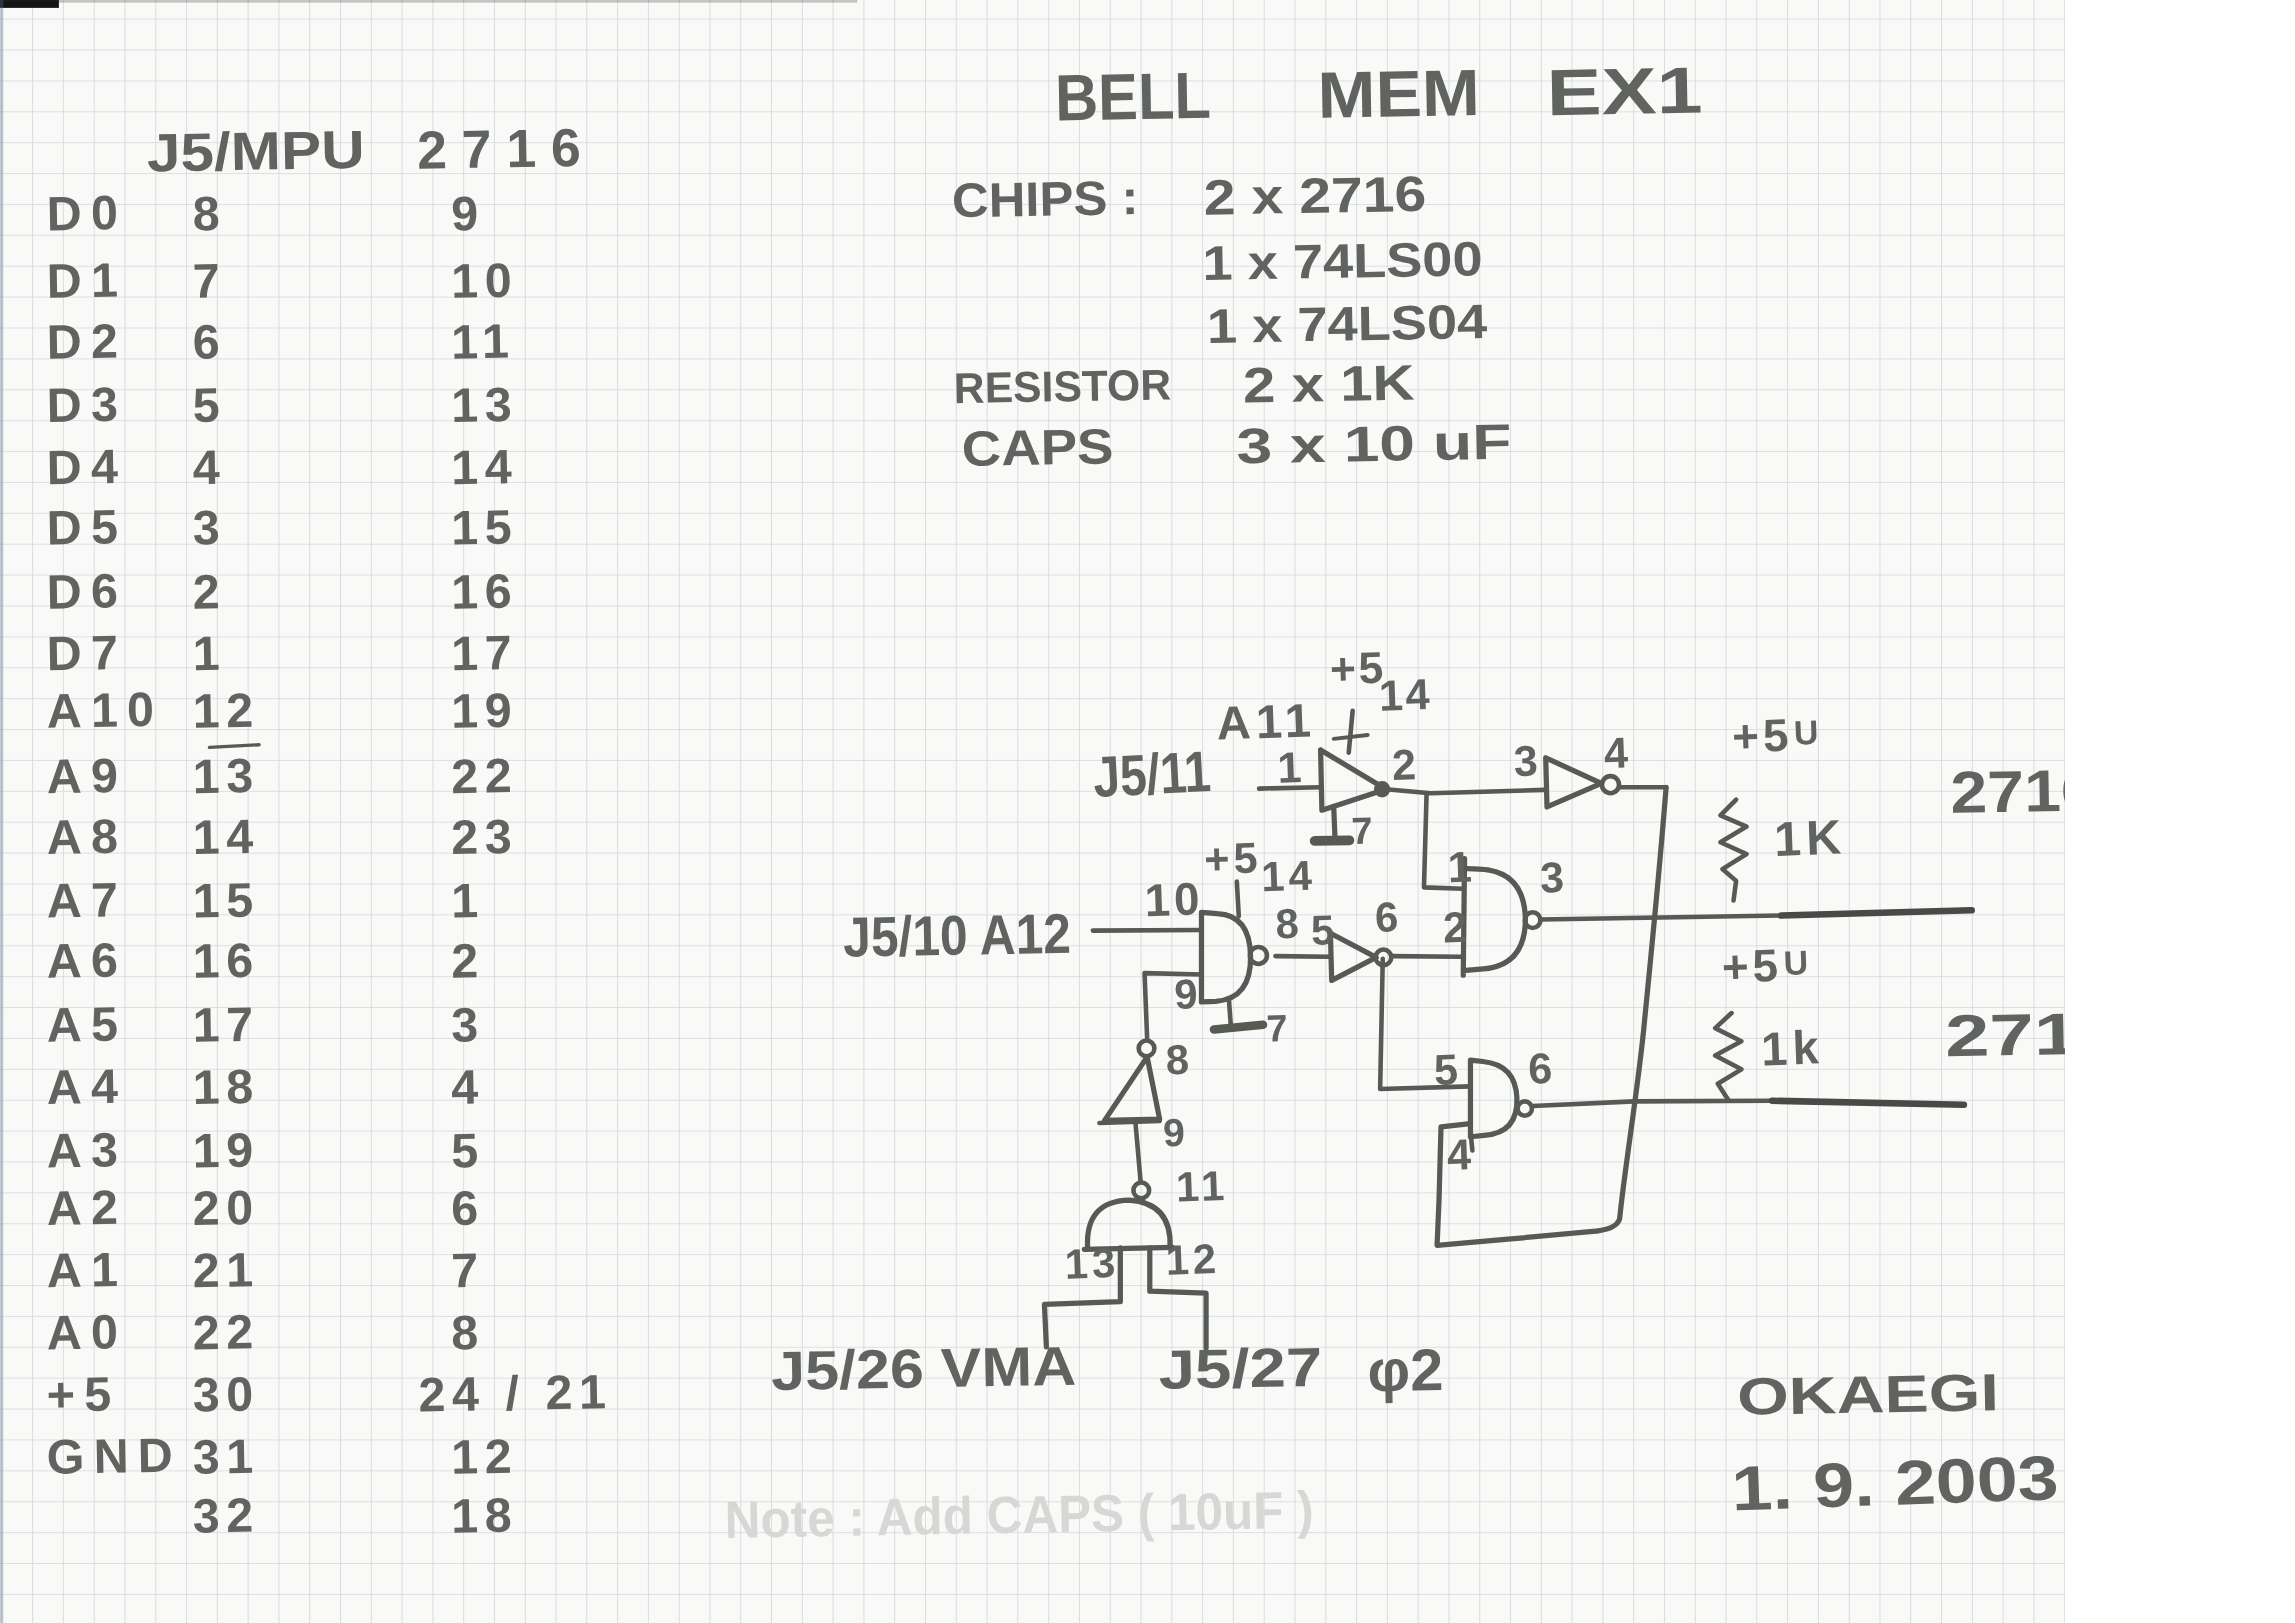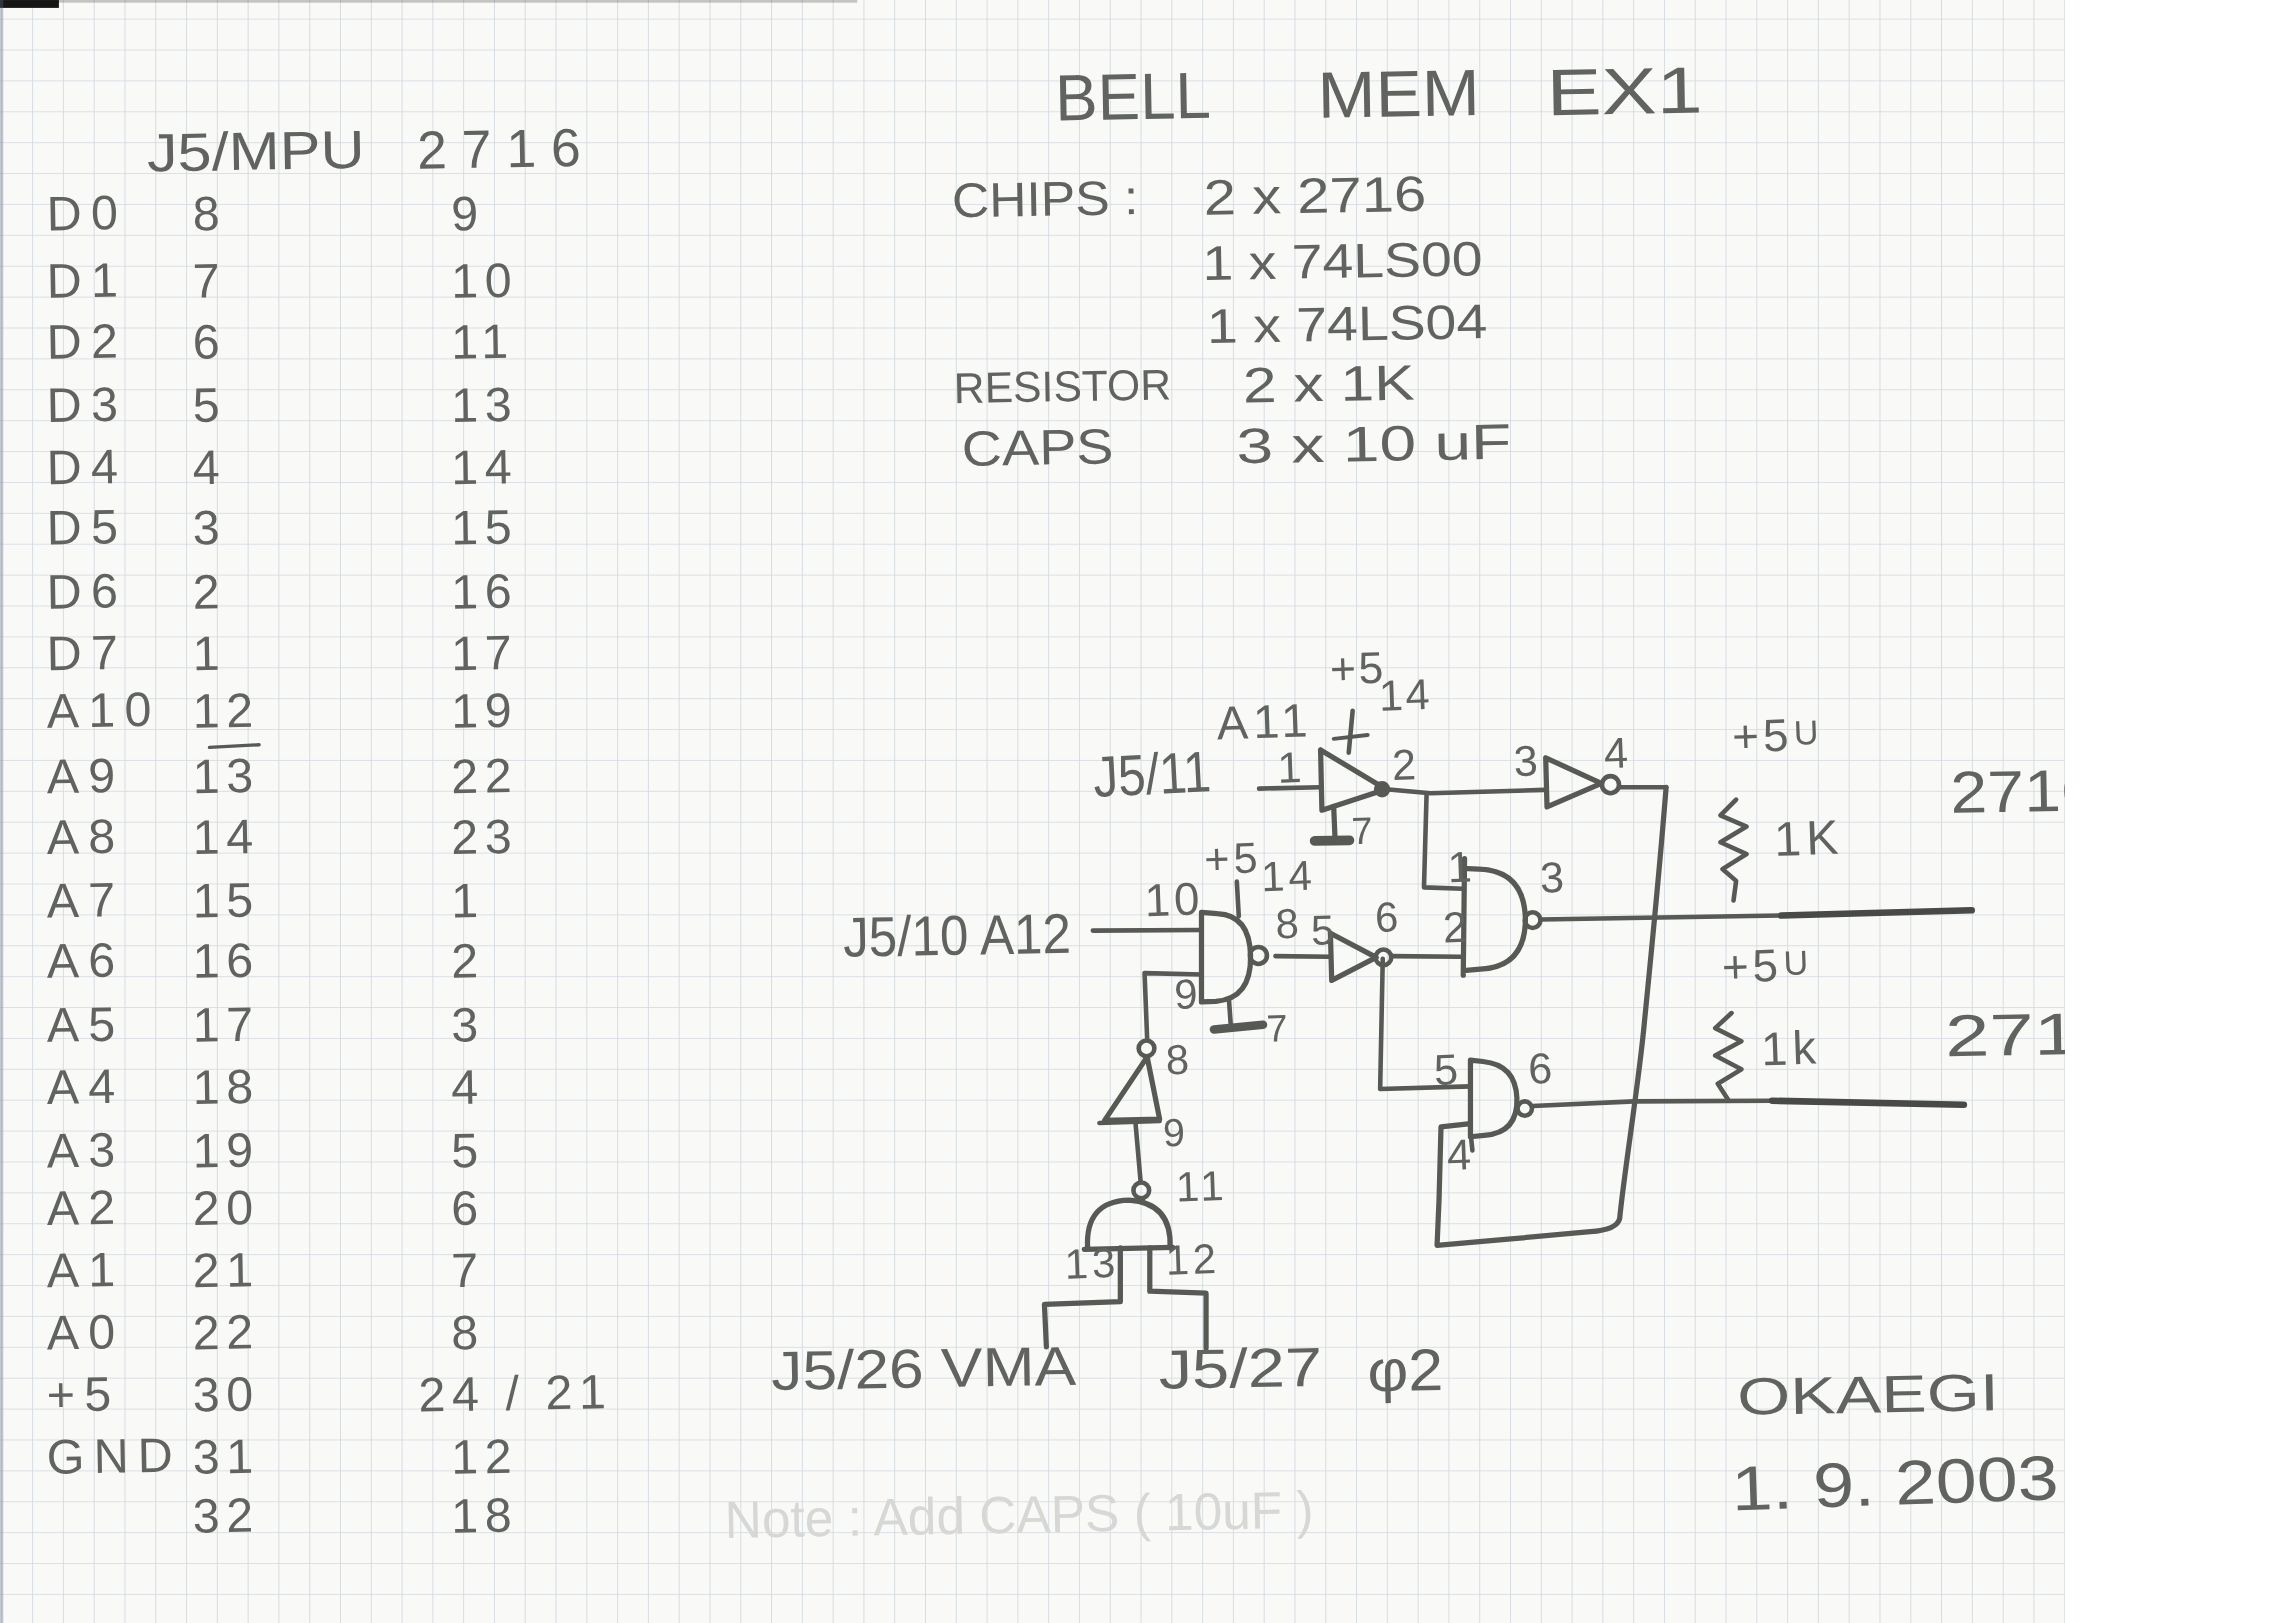--- a/index.html
+++ b/index.html
@@ -1,15 +1,15 @@
 <!DOCTYPE html>
 <html style="font-size:10.5px"><head><meta charset="utf-8">
 <style>
 html,body{margin:0;padding:0;background:#fff;}
-.page{position:relative;width:2065px;height:1623px;overflow:hidden;}
+.page{position:relative;width:2065px;height:1623px;overflow:hidden;font-weight:bold;}
 text{font-family:"Liberation Sans",sans-serif;}
 </style></head>
 <body>
 <div class="page">
 <svg xmlns="http://www.w3.org/2000/svg" width="2295" height="1623" viewBox="0 0 3507 2480">
 <defs>
         <pattern id="gr" width="47.05" height="47.2" patternUnits="userSpaceOnUse" x="2" y="28.4">
           <path d="M0.5,0 L0.5,47.2 M0,0.5 L47.05,0.5" stroke="#aeb9c5" stroke-width="1.6" fill="none" opacity="0.52"></path>
         </pattern>
       </defs>

